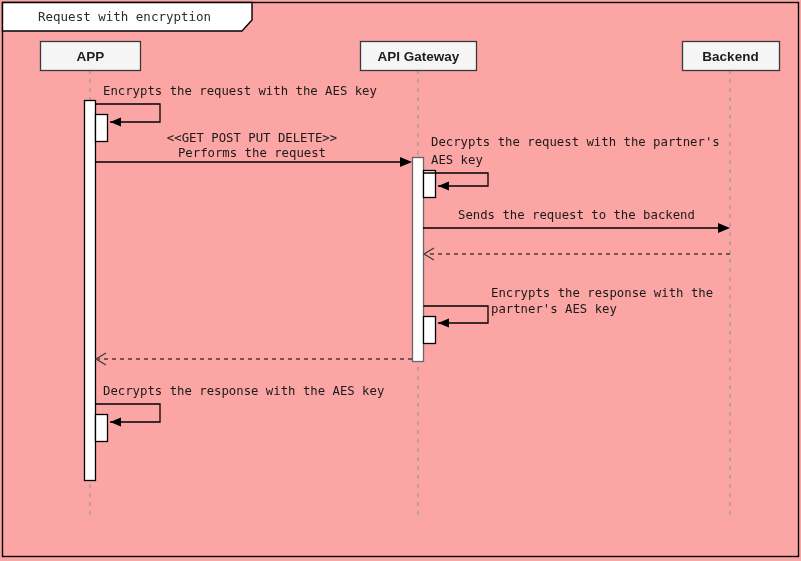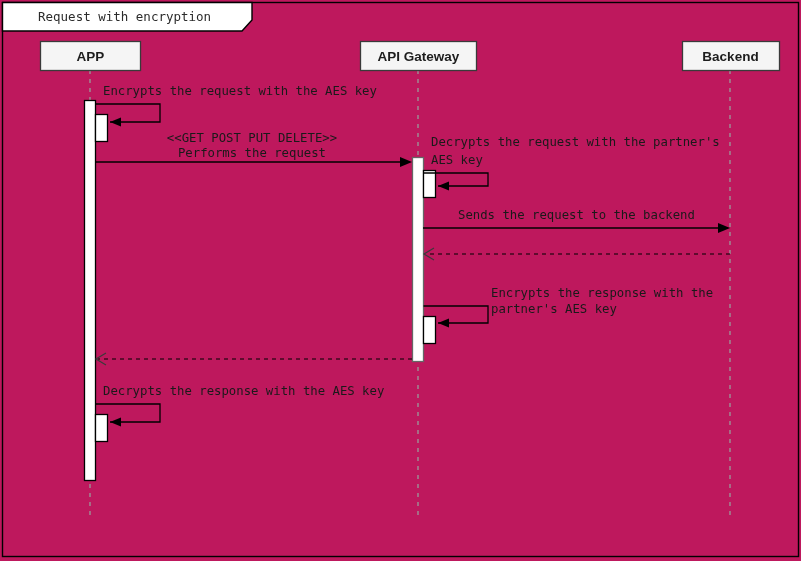--- a/index.html
+++ b/index.html
@@ -9,21 +9,21 @@
     background: #ffffff;
   }
   body {
     font-family: "Liberation Sans", sans-serif;
     -webkit-font-smoothing: antialiased;
   }
   #diagram-root {
     position: relative;
     width: 801px;
     height: 561px;
-    background: #be185d;
+    background: #fca5a5;
     overflow: hidden;
   }
   svg.diagram-svg {
     position: absolute;
     top: 0;
     left: 0;
     width: 801px;
     height: 561px;
     display: block;
   }

